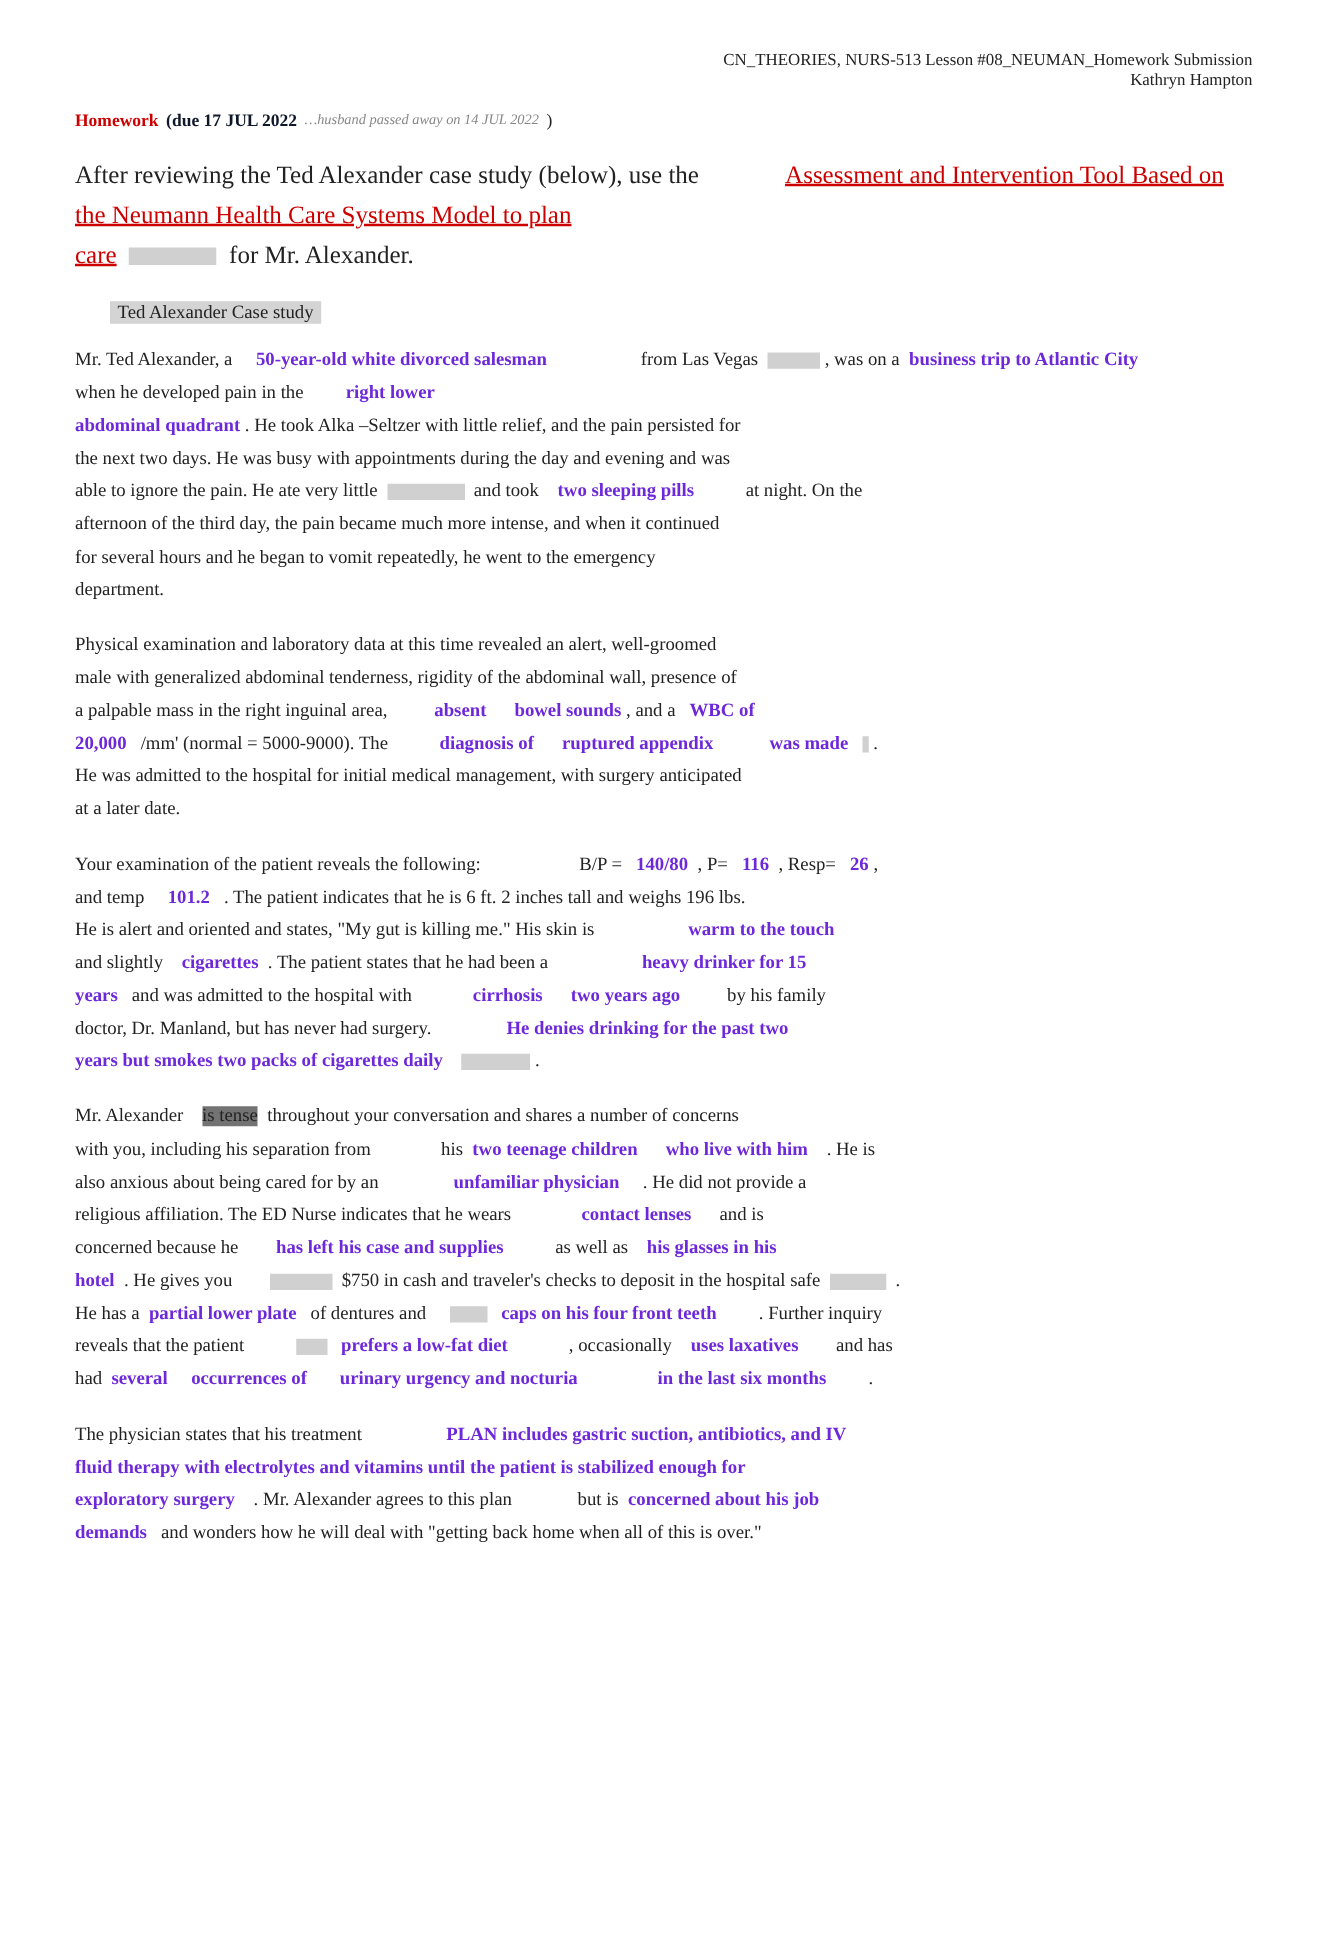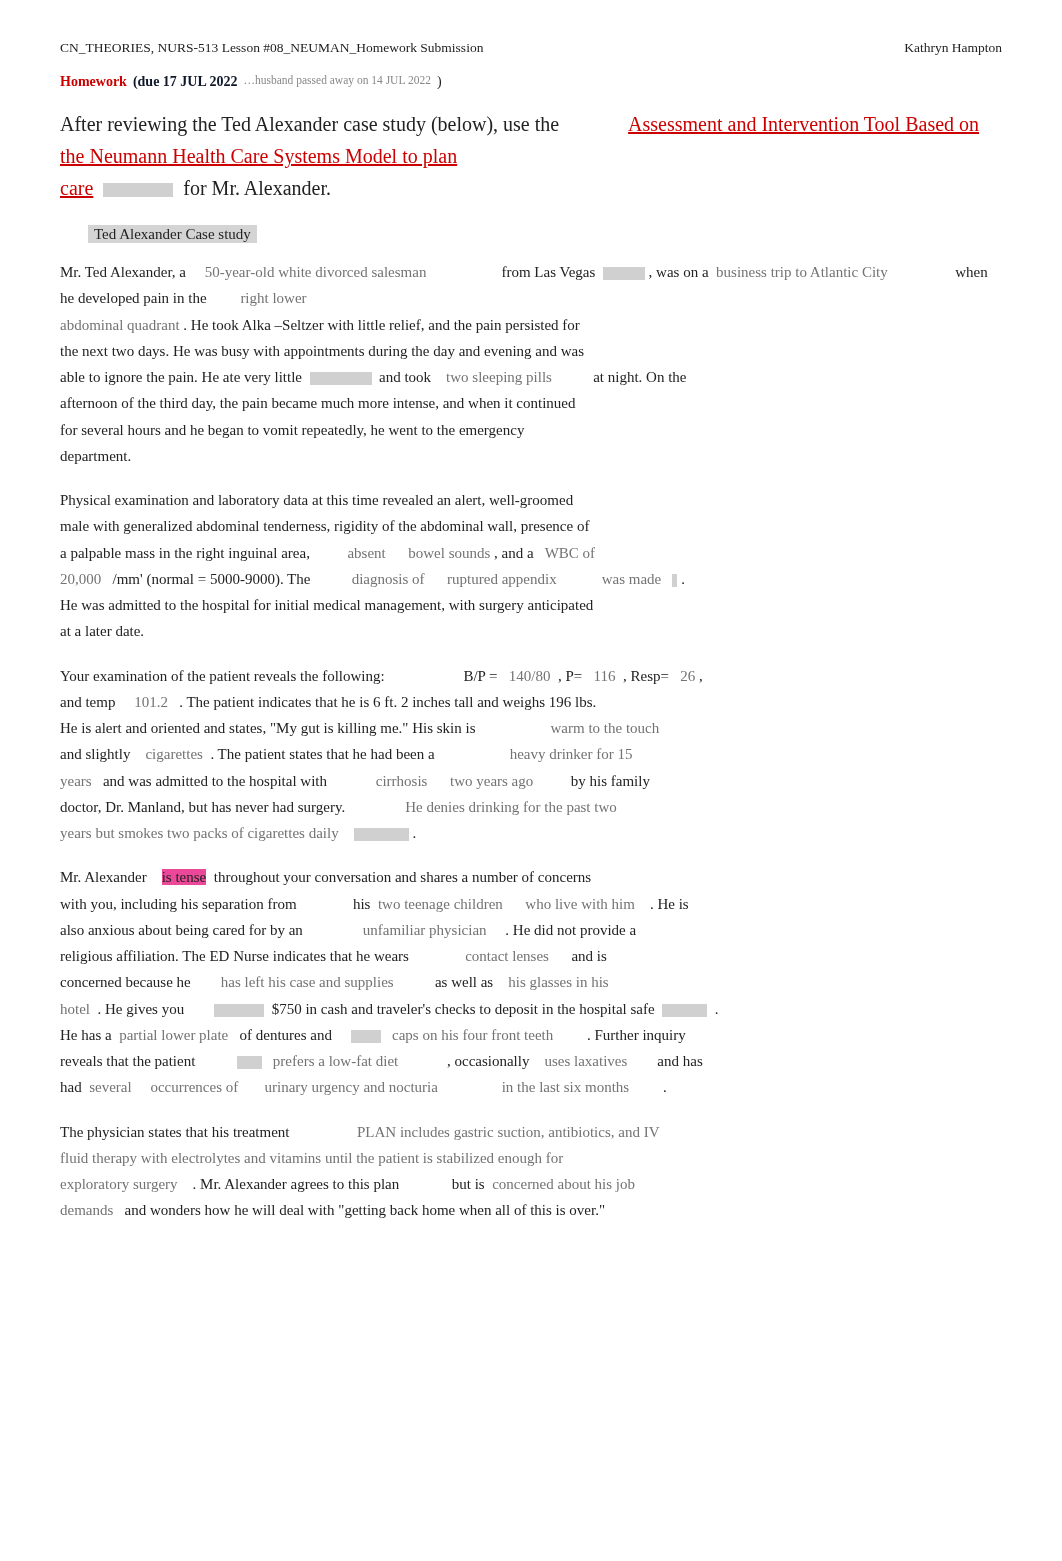--- a/index.html
+++ b/index.html
@@ -11,47 +11,48 @@
       padding: 40px 60px;
       max-width: 1062px;
       min-height: 1561px;
     }
     .header-line {
       display: flex;
       justify-content: space-between;
       align-items: flex-end;
       margin-bottom: 18px;
       font-size: 13.5px;
+      flex-direction: column;
     }
     .homework-line {
       display: flex;
       gap: 6px;
       margin-bottom: 18px;
       font-size: 14px;
     }
     .hw-label { color: #cc0000; font-weight: bold; }
     .hw-due { color: #0f172a; font-weight: bold; }
-    .hw-note { color: #888; font-size: 11.5px; }
+    .hw-note { color: #888; font-size: 11.5px; font-style: italic; }
     .hw-paren { color: #222; }
 
     .intro-block {
       margin-bottom: 22px;
       font-size: 20px;
       line-height: 1.6;
     }
 
     .para {
       margin-bottom: 18px;
       line-height: 1.75;
       font-size: 15px;
     }
 
     
-    .hl-red { color: #737373; font-weight: normal; }
-    .hl-yellow-bg { background: #ec4899; color: #222; }
+    .hl-red { color: #6d28d9; font-weight: bold; }
+    .hl-yellow-bg { background: #737373; color: #222; }
     .hl-gray-bg { background: #d0d0d0; color: #222; }
 
     
     .red-link { color: #cc0000; text-decoration: underline; }
   </style>
 </head>
 <body>
 
 <div class="header-line">
   <span>CN_THEORIES, NURS-513 Lesson #08_NEUMAN_Homework Submission</span>

